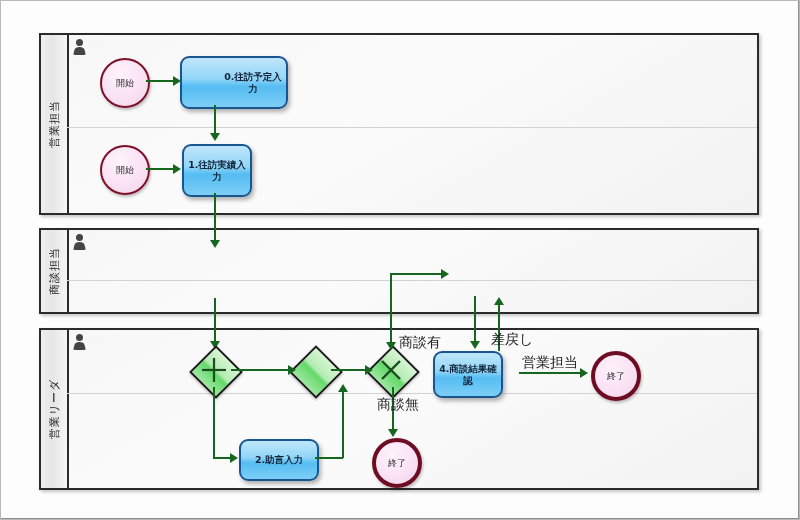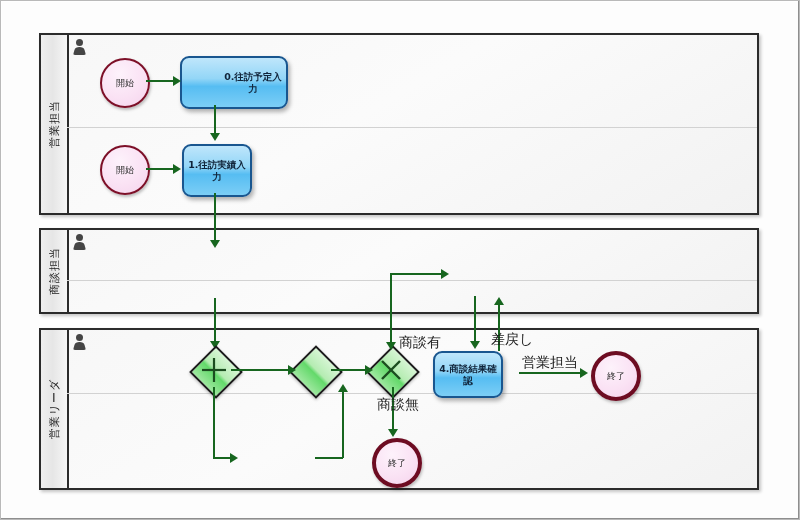--- a/index.html
+++ b/index.html
@@ -220,20 +220,23 @@
   </div>
 
   <div class="gateway" style="left:373px;top:352px;width:34px;height:34px;">
     <div class="dia"></div>
     <svg class="gw-mark" viewBox="0 0 34 34">
       <line x1="8" y1="8" x2="26" y2="26" stroke="#1b4d1f" stroke-width="2.4"></line>
       <line x1="26" y1="8" x2="8" y2="26" stroke="#1b4d1f" stroke-width="2.4"></line>
     </svg>
   </div>
 
+  <div class="node task" style="left:238px;top:438px;width:76px;height:38px;">
+    <span>2.助言入力</span>
+  </div>
 
   <div class="node task" style="left:432px;top:350px;width:66px;height:43px;">
     <span>4.商談結果確認</span>
   </div>
 
   <div class="node event end" style="left:371px;top:437px;width:42px;height:42px;">
     <span>終了</span>
   </div>
 
   <div class="node event end" style="left:590px;top:350px;width:42px;height:42px;">

